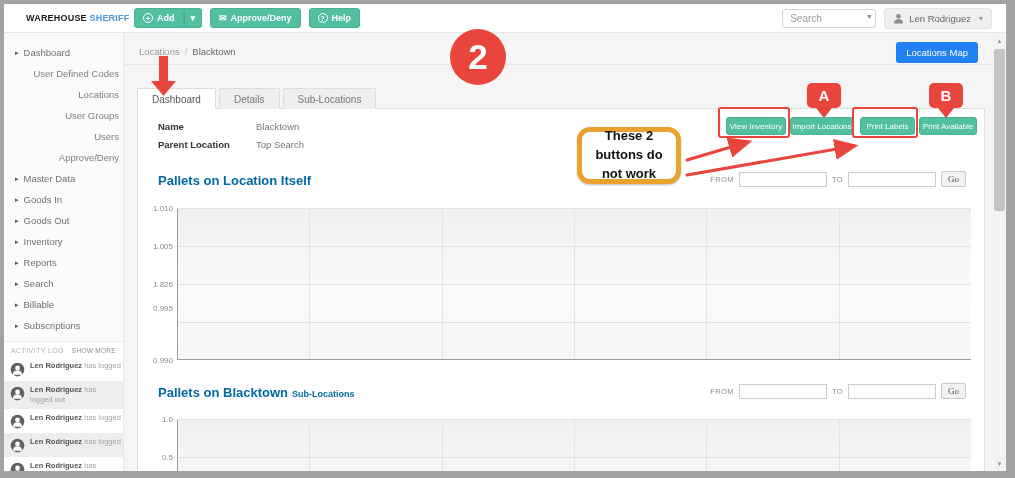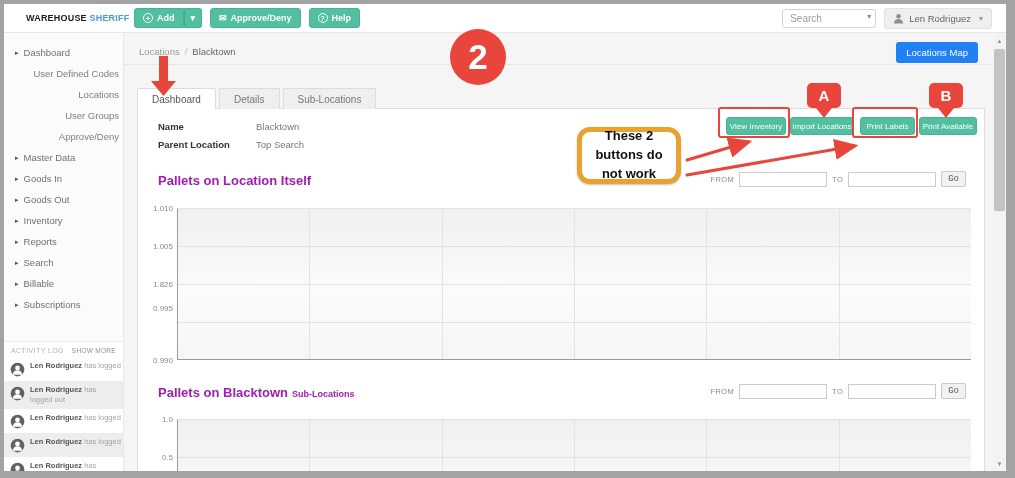--- a/index.html
+++ b/index.html
@@ -70,28 +70,28 @@
     border:1px solid #ddd; z-index:2; }
 
   .field-row { position:absolute; left:20px; display:flex; font-size:9.5px; }
   .field-label { width:98px; font-weight:bold; color:#333; }
   .field-value { color:#777; }
 
   .abtn { position:absolute; top:8px; height:18px; background:#52bfa0; border:1px solid #49b296;
     border-radius:3px; color:#fff; font-size:8px; display:flex; align-items:center;
     justify-content:center; cursor:pointer; padding:0; font-family:inherit; }
 
-  .sec-title { position:absolute; left:20px; font-size:13px; font-weight:bold; color:#a21caf; }
+  .sec-title { position:absolute; left:20px; font-size:13px; font-weight:bold; color:#0369a1; }
   .sec-title .sub { font-size:9px; margin-left:4px; }
   .filter-row { position:absolute; right:18px; display:flex; align-items:center; gap:5px; }
   .filter-row .flabel { font-size:7.5px; color:#8a8a8a; letter-spacing:.4px; }
   .filter-row input { width:88px; height:15px; border:1px solid #ccc; font-size:9px; padding:1px 4px;
     outline:none; font-family:inherit; }
   .go-btn { font-size:9px; color:#555; background:#f2f2f2; border:1px solid #c9c9c9; border-radius:2px;
-    padding:1px 6px; height:16px; cursor:pointer; font-family:Liberation Mono, monospace; }
+    padding:1px 6px; height:16px; cursor:pointer; font-family:Liberation Serif, serif; }
 
   .chart { position:absolute; left:10px; width:828px; }
   .ylab { position:absolute; width:25px; text-align:right; font-size:8px; color:#8a8a8a; }
   .plot { position:absolute; left:29px; width:794px; border-left:1px solid #9a9a9a;
     border-bottom:1px solid #9a9a9a; border-top:1px solid #e3e3e3;
     background-image:
       repeating-linear-gradient(to right, transparent 0px, transparent 131.3px, #e3e3e3 131.3px, #e3e3e3 132.3px),
       repeating-linear-gradient(to bottom, transparent 0px, transparent 37px, #e1e1e1 37px, #e1e1e1 38px),
       linear-gradient(180deg, #f0f0f0, #fbfbfb 55%, #f6f6f6);
   }
@@ -183,20 +183,23 @@
       <div class="nav-item sub">
           <span>User Defined Codes</span>
         </div>
       <div class="nav-item sub">
           <span>Locations</span>
         </div>
       <div class="nav-item sub">
           <span>User Groups</span>
         </div>
       <div class="nav-item sub">
+          <span>Users</span>
+        </div>
+      <div class="nav-item sub">
           <span>Approve/Deny</span>
         </div>
       <div class="nav-item">
           <span class="caret">▸</span>
           <span>Master Data</span>
         </div>
       <div class="nav-item">
           <span class="caret">▸</span>
           <span>Goods In</span>
         </div>

